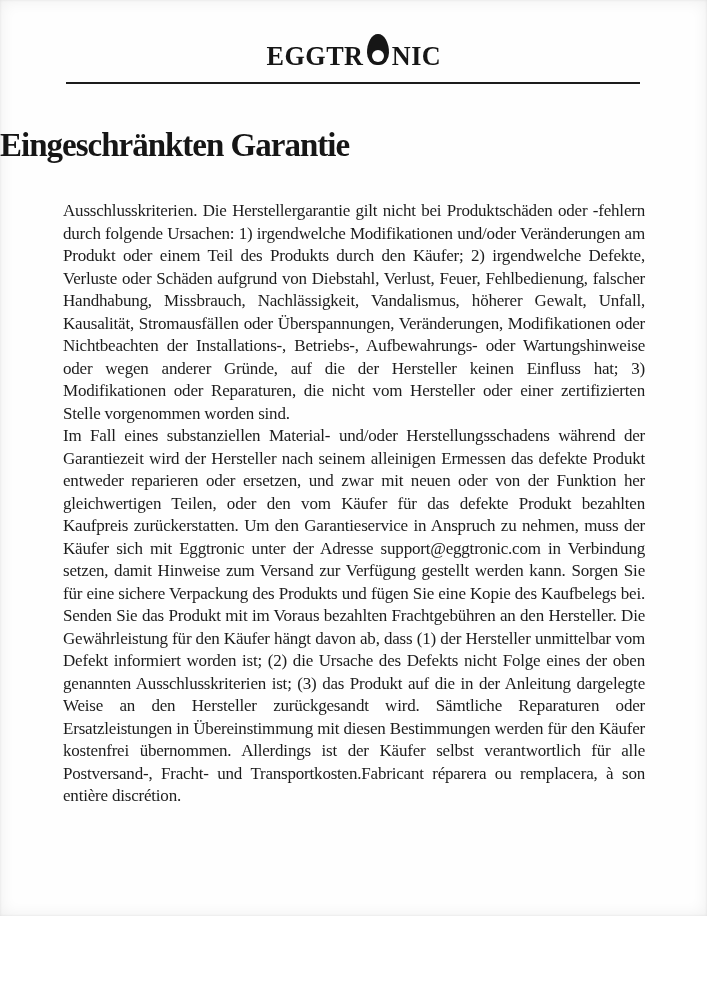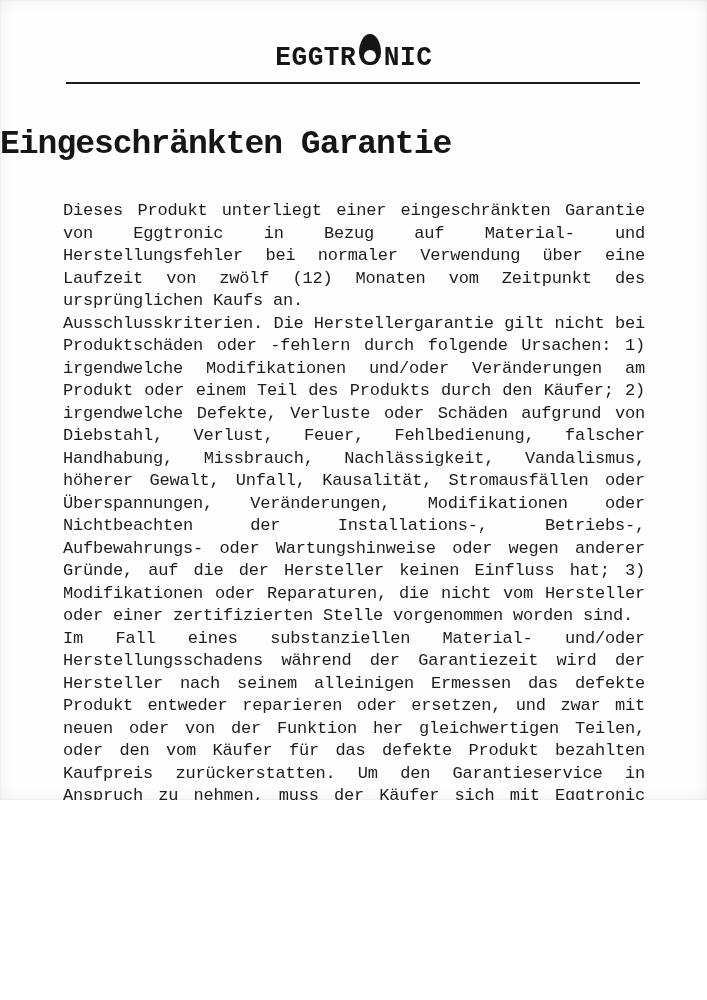--- a/index.html
+++ b/index.html
@@ -3,24 +3,24 @@
 <meta charset="utf-8">
 <style>
   html, body {
     margin: 0;
     padding: 0;
     background: #ffffff;
   }
   .page {
     position: relative;
     width: 707px;
-    height: 800px;
+    height: 916px;
     background: #fefefe;
     overflow: hidden;
-    font-family: Liberation Mono, monospace;
+    font-family: Liberation Serif, serif;
     color: #1a1a1a;
     box-shadow: inset 0 0 16px rgba(0,0,0,0.07), inset 0 0 3px rgba(0,0,0,0.08);
   }
 
   
   .logo {
     position: absolute;
     top: 34px;
     left: 0;
     width: 100%;
@@ -124,20 +124,19 @@
     <span class="logo-text">EGGTR</span>
     <span class="egg"></span>
     <span class="logo-text">NIC</span>
   </div>
 
   <div class="divider"></div>
 
   <div class="title">Eingeschränkten Garantie</div>
 
   <div class="content">
-    <p>Dieses Produkt unterliegt einer eingeschränkten Garantie von Eggtronic in Bezug auf Material- und Herstellungsfehler bei normaler Verwendung über eine Laufzeit von zwölf (12) Monaten vom Zeitpunkt des ursprünglichen Kaufs an.</p>
     <p>Ausschlusskriterien. Die Herstellergarantie gilt nicht bei Produktschäden oder -fehlern durch folgende Ursachen: 1) irgendwelche Modifikationen und/oder Veränderungen am Produkt oder einem Teil des Produkts durch den Käufer; 2) irgendwelche Defekte, Verluste oder Schäden aufgrund von Diebstahl, Verlust, Feuer, Fehlbedienung, falscher Handhabung, Missbrauch, Nachlässigkeit, Vandalismus, höherer Gewalt, Unfall, Kausalität, Stromausfällen oder Überspannungen, Veränderungen, Modifikationen oder Nichtbeachten der Installations-, Betriebs-, Aufbewahrungs- oder Wartungshinweise oder wegen anderer Gründe, auf die der Hersteller keinen Einfluss hat; 3) Modifikationen oder Reparaturen, die nicht vom Hersteller oder einer zertifizierten Stelle vorgenommen worden sind.</p>
     <p>Im Fall eines substanziellen Material- und/oder Herstellungsschadens während der Garantiezeit wird der Hersteller nach seinem alleinigen Ermessen das defekte Produkt entweder reparieren oder ersetzen, und zwar mit neuen oder von der Funktion her gleichwertigen Teilen, oder den vom Käufer für das defekte Produkt bezahlten Kaufpreis zurückerstatten. Um den Garantieservice in Anspruch zu nehmen, muss der Käufer sich mit Eggtronic unter der Adresse support@eggtronic.com in Verbindung setzen, damit Hinweise zum Versand zur Verfügung gestellt werden kann. Sorgen Sie für eine sichere Verpackung des Produkts und fügen Sie eine Kopie des Kaufbelegs bei. Senden Sie das Produkt mit im Voraus bezahlten Frachtgebühren an den Hersteller. Die Gewährleistung für den Käufer hängt davon ab, dass (1) der Hersteller unmittelbar vom Defekt informiert worden ist; (2) die Ursache des Defekts nicht Folge eines der oben genannten Ausschlusskriterien ist; (3) das Produkt auf die in der Anleitung dargelegte Weise an den Hersteller zurückgesandt wird. Sämtliche Reparaturen oder Ersatzleistungen in Übereinstimmung mit diesen Bestimmungen werden für den Käufer kostenfrei übernommen. Allerdings ist der Käufer selbst verantwortlich für alle Postversand-, Fracht- und Transportkosten.Fabricant réparera ou remplacera, à son entière discrétion.</p>
   </div>
 
   <div class="lang-badge">DE</div>
 
 </div>
 
 </body></html>

